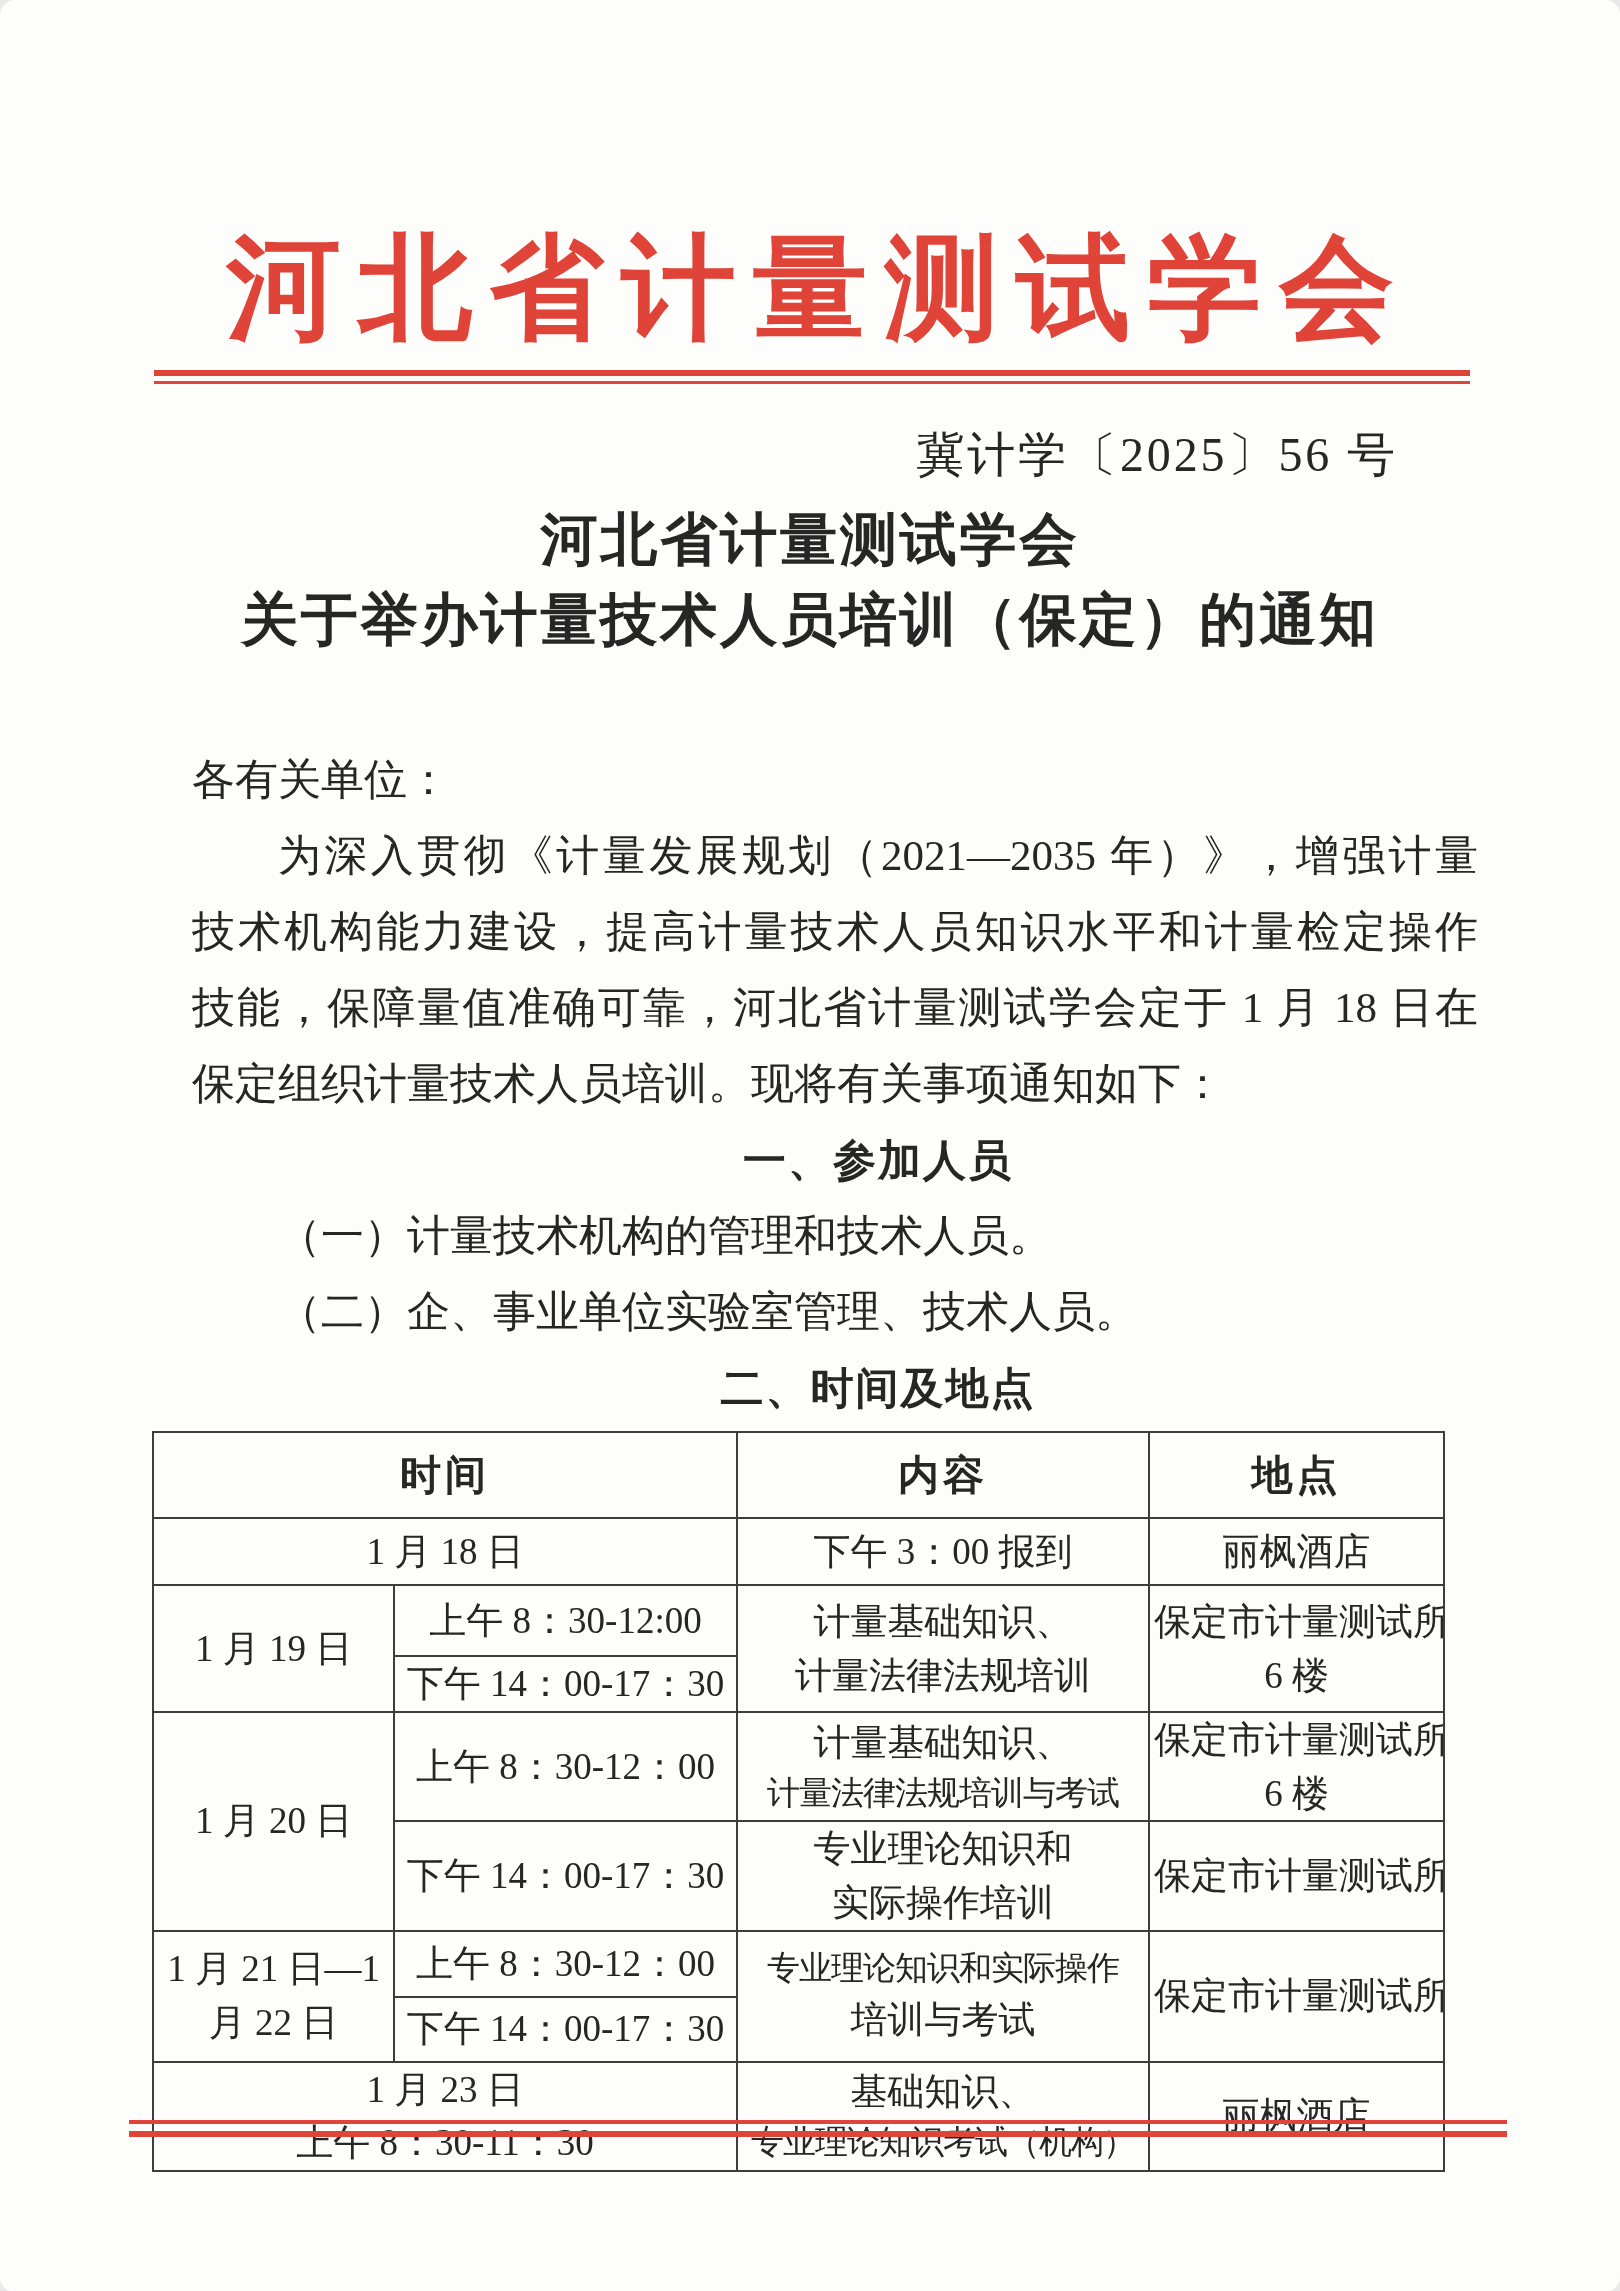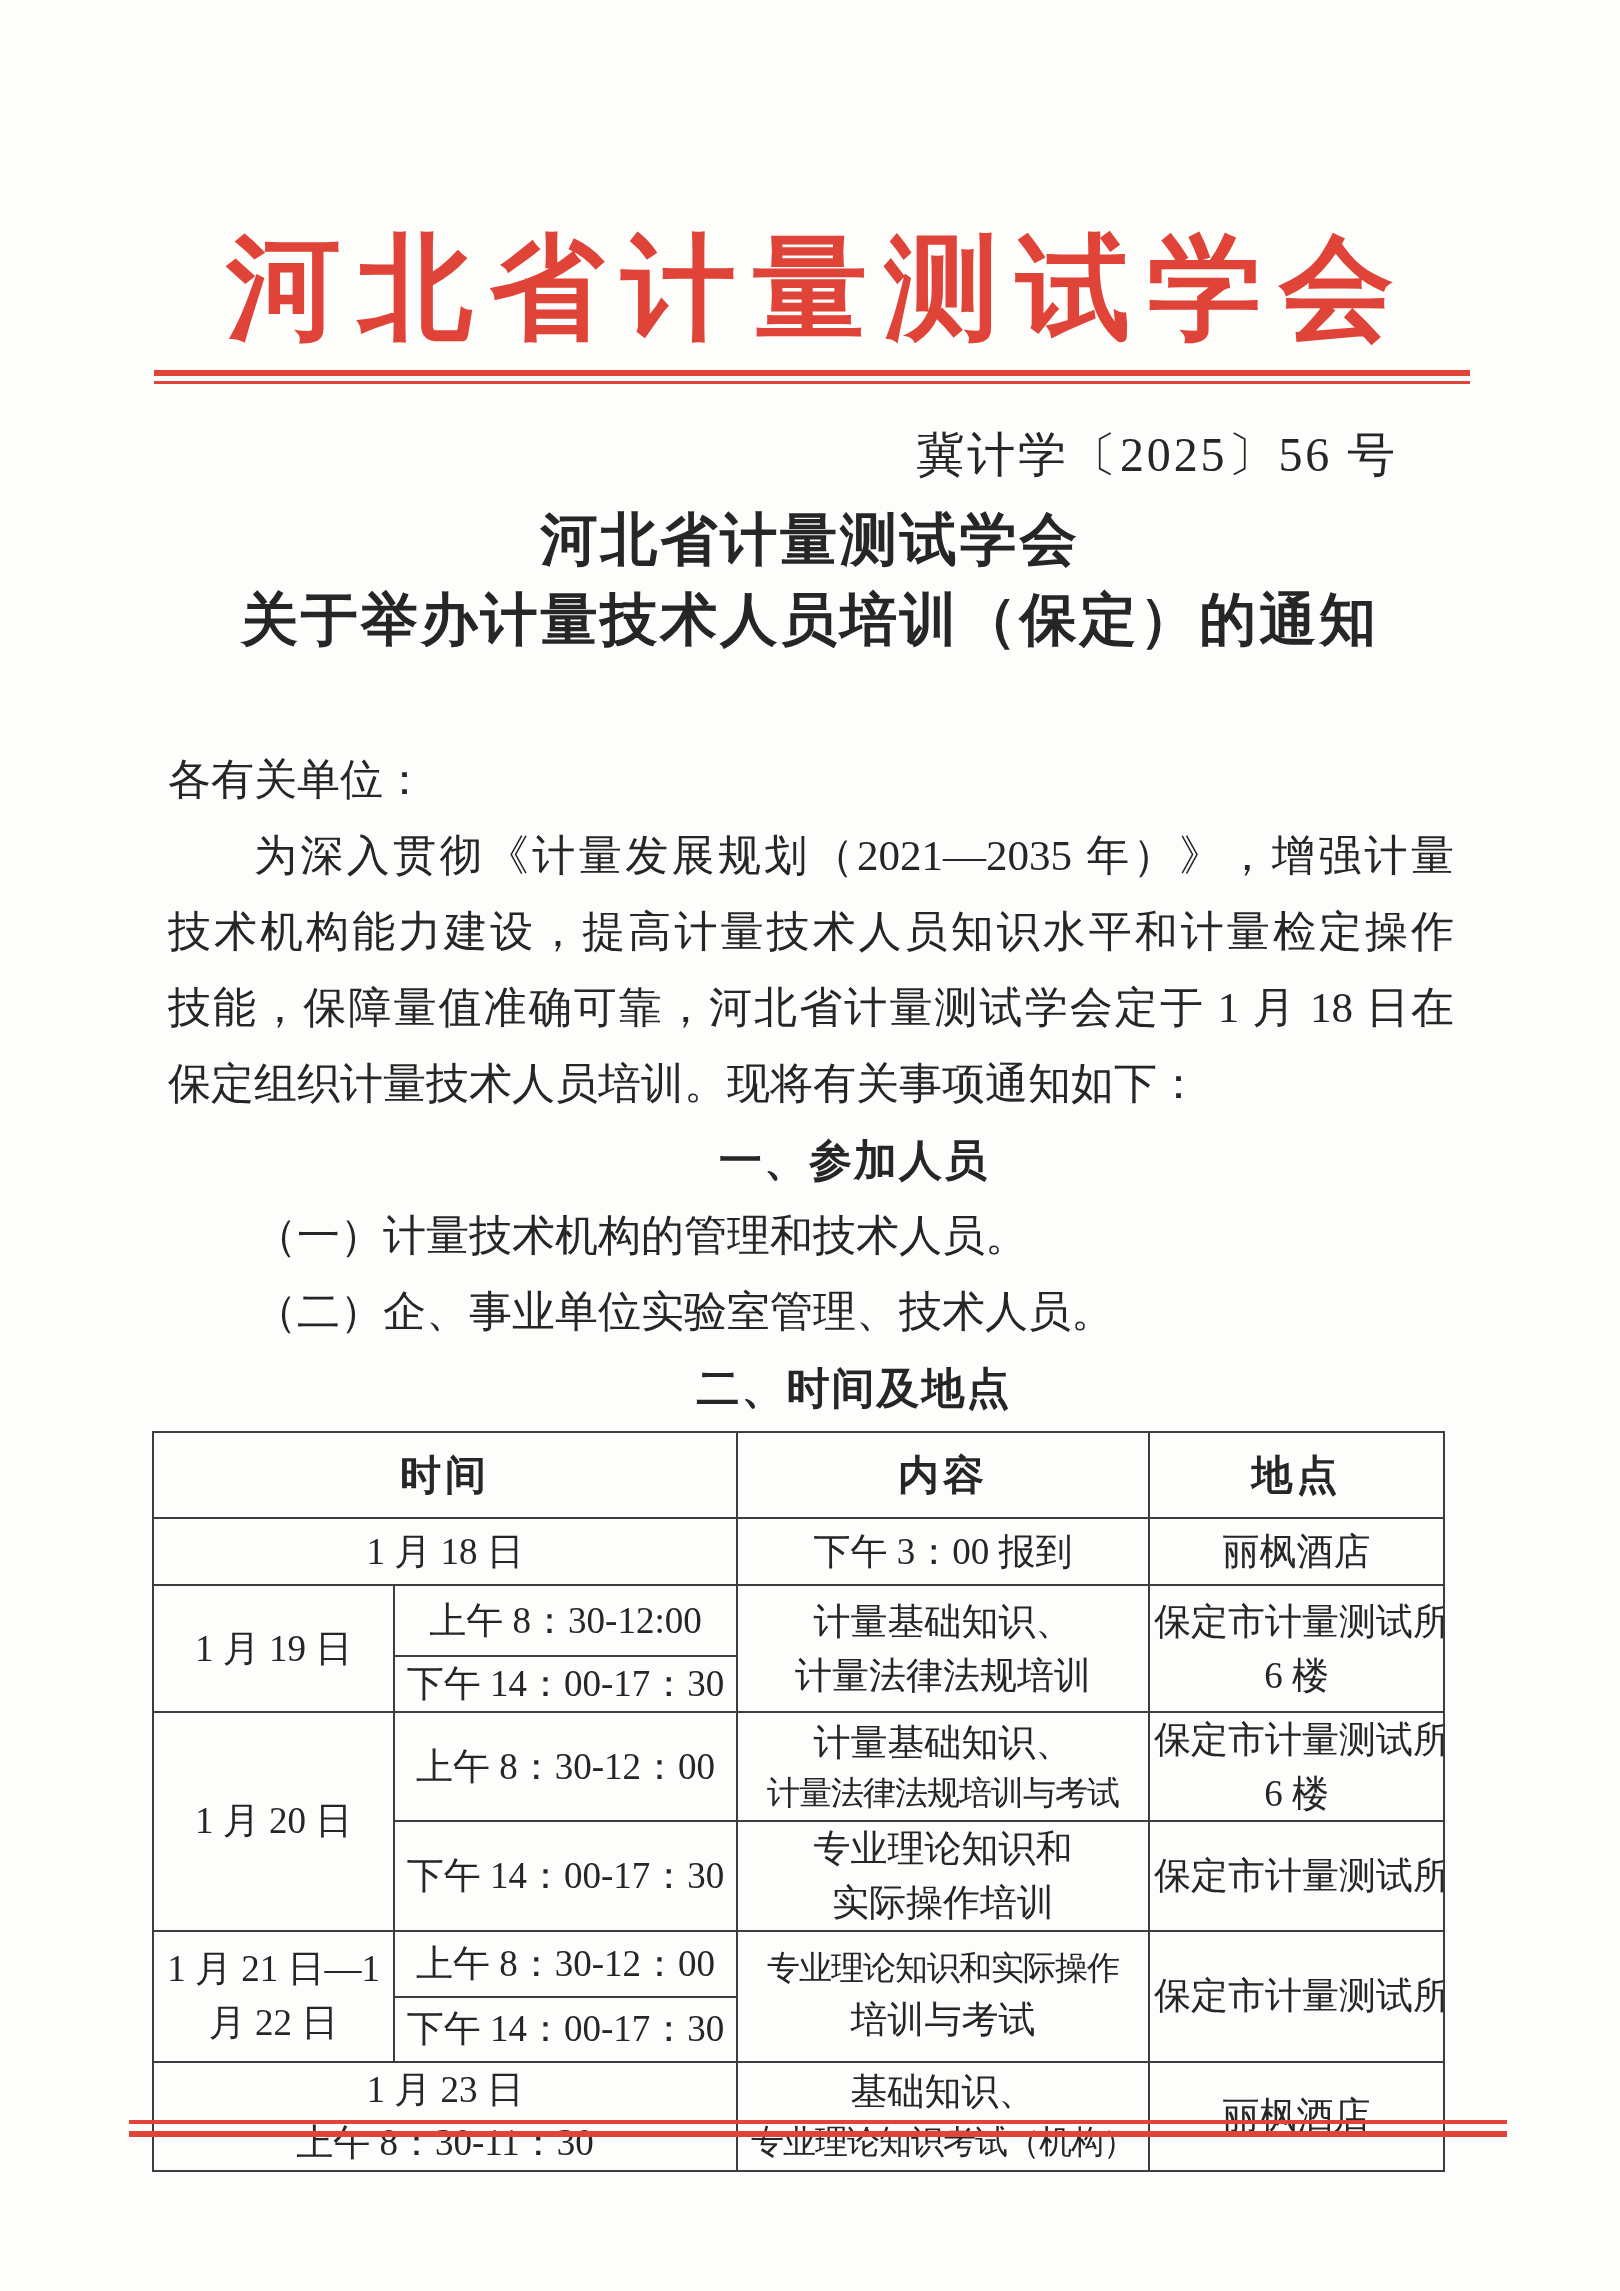--- a/index.html
+++ b/index.html
@@ -1,21 +1,21 @@
 <!DOCTYPE html>
 <html style="--accent: #e04338; --ink: #262626; --line: #3d3d3d;"><head>
 <meta charset="utf-8">
 <style>
   :root { --accent:#e04338; --ink:#262626; --line:#3d3d3d; }
   * { margin:0; padding:0; box-sizing:border-box; }
   html,body { background:#e9e9e9; }
   .page {
     position:relative; width:1620px; height:2292px; margin:0 auto;
     background:#fdfdfb; color:var(--ink);
-    font-family:"Liberation Serif", serif; overflow:hidden;
+    font-family:"Liberation Serif", serif; overflow:hidden;border-radius:15px;
   }
   
   .masthead {
     position:absolute; top:223px; left:0; width:100%;
     text-align:center; font-size:114px; font-weight:bold; line-height:1.15;
     color:var(--accent); letter-spacing:17.6px; white-space:nowrap;
     text-indent:17.6px;
   }
   .rule { position:absolute; background:var(--accent); }
   .rule-top-thick { left:154px; width:1316px; top:370px; height:5.9px; }
@@ -28,21 +28,21 @@
     font-size:48px; letter-spacing:2.9px; white-space:nowrap;
   }
   
   .doc-title {
     position:absolute; left:0; width:100%; text-align:center;
     font-size:57px; font-weight:bold; letter-spacing:2.9px; white-space:nowrap;
   }
   .doc-title.t1 { top:502px; }
   .doc-title.t2 { top:582px; }
   
-  .body-block { position:absolute; left:168px; top:742px; width:1286px; font-size:43px; }
+  .body-block { position:absolute; left:192px; top:742px; width:1286px; font-size:43px; }
   .bline { height:76px; line-height:76px; white-space:nowrap; }
   .bline.just { white-space:normal; text-align:justify; text-align-last:justify; }
   .bline.indent2 { text-indent:86px; }
   .bline.heading {
     font-family:"Liberation Sans", sans-serif; font-weight:700;
     letter-spacing:2px;
     text-align:center;
   }
   
   table.schedule {

